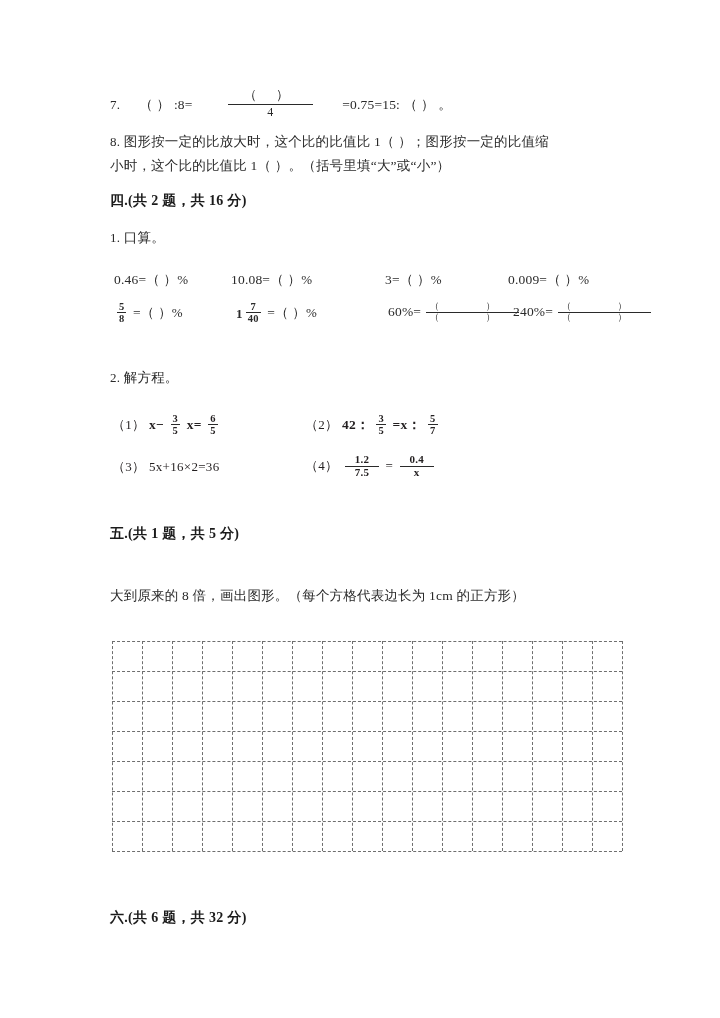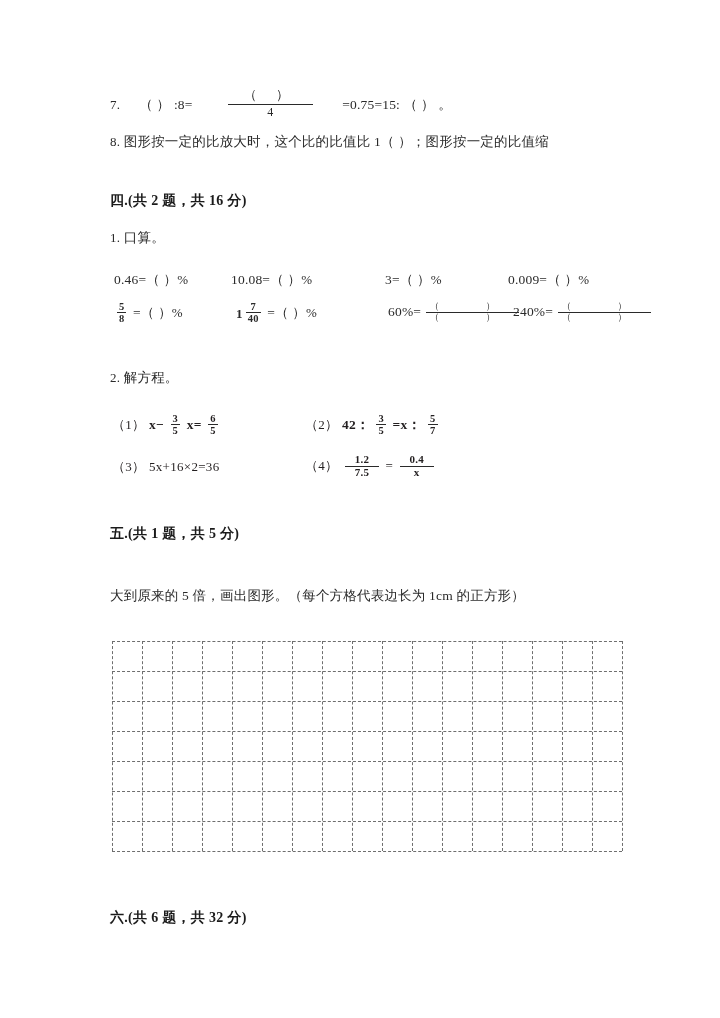--- a/index.html
+++ b/index.html
@@ -177,20 +177,23 @@
     <span style="display:inline-block; width:18px;"></span>
     <span>=0.75=15:</span>
     <span>（        ）</span>
     <span>。</span>
   </div>
 
   <div class="row q-text" style="left:110px; top:133px;">
     <span class="idx">8.</span>
     <span>图形按一定的比放大时，这个比的比值比 1（          ）；图形按一定的比值缩</span>
   </div>
+  <div class="row q-text" style="left:110px; top:157px;">
+    <span>小时，这个比的比值比 1（          ）。（括号里填“大”或“小”）</span>
+  </div>
 
   <div class="row sec-head" style="left:110px; top:192px;">四.(共 2 题，共 16 分)</div>
 
   <div class="row q-text" style="left:110px; top:229px;">
     <span class="idx">1.</span>
     <span>口算。</span>
   </div>
 
   <div class="row q-text" style="left:114px; top:271px;">
     <span>0.46=</span><span>（      ）</span><span class="pct">%</span>
@@ -287,21 +290,21 @@
     <span>=</span>
     <span class="frac wide">
       <span class="num">0.4</span>
       <span class="den">x</span>
     </span>
   </div>
 
   <div class="row sec-head" style="left:110px; top:525px;">五.(共 1 题，共 5 分)</div>
 
   <div class="row q-text" style="left:110px; top:587px;">
-    <span>大到原来的 5 倍，画出图形。（每个方格代表边长为 1cm 的正方形）</span>
+    <span>大到原来的 8 倍，画出图形。（每个方格代表边长为 1cm 的正方形）</span>
   </div>
 
   <div class="grid-paper" id="grid-paper" style="left: 112px; top: 641px; width: 510px; height: 210px;">
       <div class="gline-v" style="left: 0px;"></div>
       <div class="gline-v" style="left: 30px;"></div>
       <div class="gline-v" style="left: 60px;"></div>
       <div class="gline-v" style="left: 90px;"></div>
       <div class="gline-v" style="left: 120px;"></div>
       <div class="gline-v" style="left: 150px;"></div>
       <div class="gline-v" style="left: 180px;"></div>

